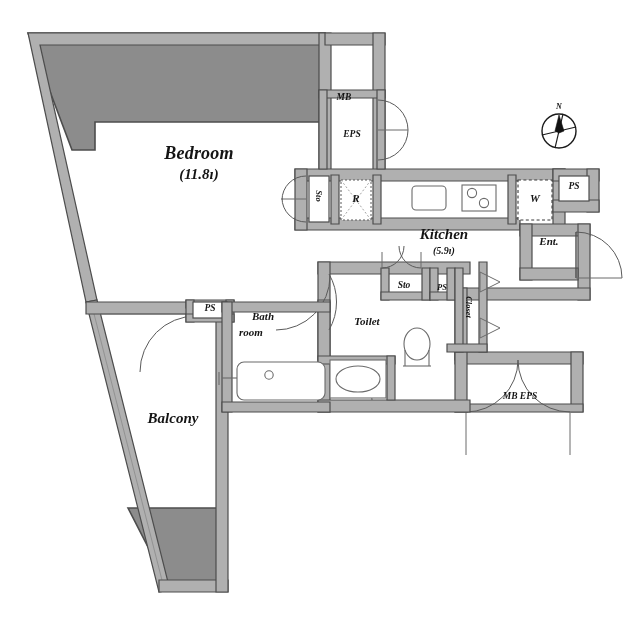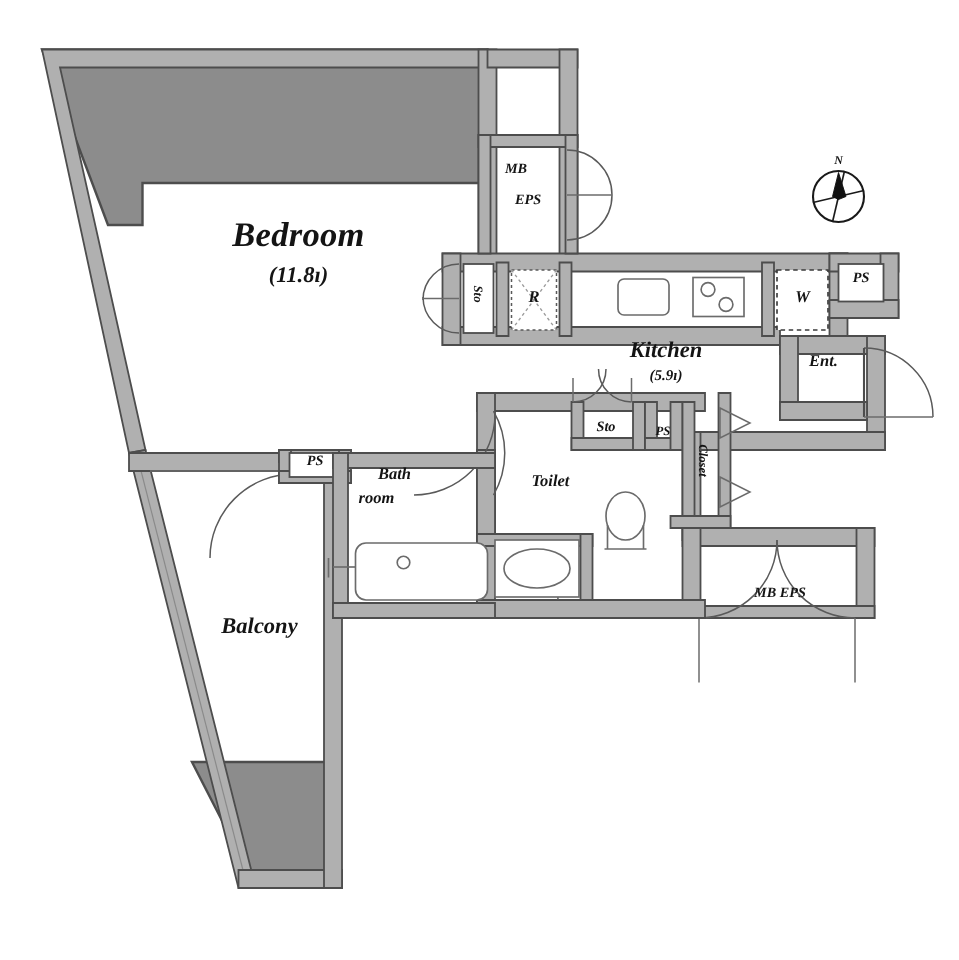--- a/index.html
+++ b/index.html
@@ -48,21 +48,21 @@
   .lbl {
     position: absolute;
     white-space: pre;
     color: #141414;
     font-family: "Liberation Serif", "DejaVu Serif", serif;
     font-style: italic;
     line-height: 1.18;
     text-align: center;
     user-select: none;
   }
-  .lbl-room-name { font-size: 23px; font-weight: 700; letter-spacing: 0.2px; }
+  .lbl-room-name { font-size: 18px; font-weight: 700; letter-spacing: 0.2px; }
   .lbl-room-area { font-size: 15px; font-weight: 700; }
   .lbl-kitchen   { font-size: 15px; font-weight: 700; }
   .lbl-kitchen-area { font-size: 10px; font-weight: 700; }
   .lbl-balcony   { font-size: 15px; font-weight: 700; }
   .lbl-sub       { font-size: 11px; font-weight: 700; }
   .lbl-tiny      { font-size: 9.5px; font-weight: 700; }
   .lbl-micro     { font-size: 8.5px; font-weight: 700; }
   .lbl-compass-n { font-size: 8px; font-weight: 700; font-style: italic; }
   .rot-cw { transform: rotate(90deg); transform-origin: 50% 50%; }
 </style>
@@ -290,35 +290,35 @@
     <g transform="translate(559,131)">
       <circle class="compass-ring" cx="0" cy="0" r="17"></circle>
       <line class="compass-line" x1="-17" y1="4" x2="17" y2="-4"></line>
       <line class="compass-line" x1="-4" y1="17" x2="4" y2="-17"></line>
       <polygon class="compass-needle" points="0,-16 5,0 0,2 -4,0"></polygon>
     </g>
 
   </svg>
 
   <div class="lbl lbl-room-name" style="left:133px; top:143px; width:132px;">Bedroom</div>
-  <div class="lbl lbl-room-area" style="left:133px; top:176px; width:132px;">(11.8ı)</div>
+  <div class="lbl lbl-room-area" style="left:133px; top:166px; width:132px;">(11.8ı)</div>
 
   <div class="lbl lbl-kitchen" style="left:396px; top:226px; width:96px;text-align:center;">Kitchen</div>
   <div class="lbl lbl-kitchen-area" style="left:396px; top:245px; width:96px;">(5.9ı)</div>
 
   <div class="lbl lbl-balcony" style="left:125px; top:410px; width:96px;">Balcony</div>
 
   <div class="lbl lbl-sub" style="left:228px; top:310px; width:46px;text-align:right;">Bath</div>
   <div class="lbl lbl-sub" style="left:228px; top:326px; width:46px;">room</div>
 
   <div class="lbl lbl-sub" style="left:343px; top:315px; width:48px;">Toilet</div>
 
   <div class="lbl lbl-sub" style="left:525px; top:235px; width:48px;">Ent.</div>
 
-  <div class="lbl lbl-tiny" style="left:326px; top:108px; width:36px;">MB</div>
+  <div class="lbl lbl-tiny" style="left:326px; top:92px; width:36px;">MB</div>
   <div class="lbl lbl-tiny" style="left:326px; top:129px; width:52px;">EPS</div>
 
   <div class="lbl lbl-tiny" style="left:470px; top:371px; width:100px;margin-top:20px;">MB EPS</div>
 
   <div class="lbl lbl-micro rot-cw" style="left:306px; top:191px; width:26px;">Sto</div>
 
   <div class="lbl lbl-tiny" style="left:387px; top:280px; width:34px;">Sto</div>
 
   <div class="lbl lbl-tiny" style="left:559px; top:181px; width:30px;">PS</div>
 

